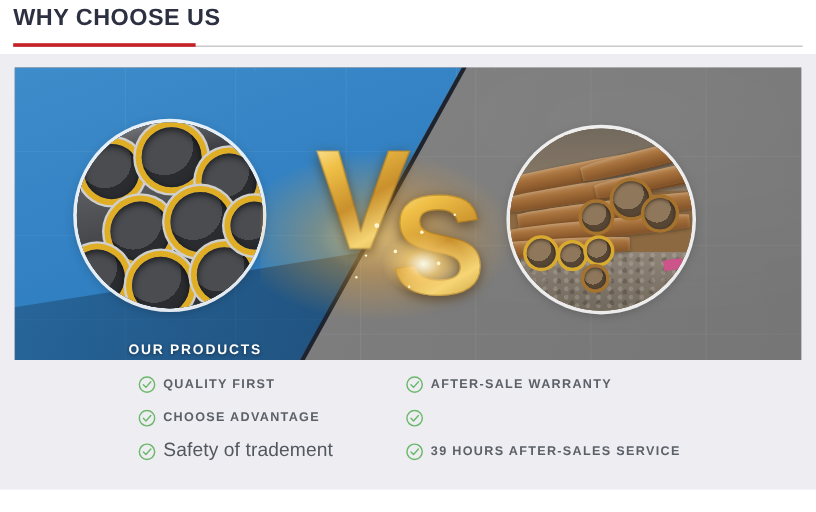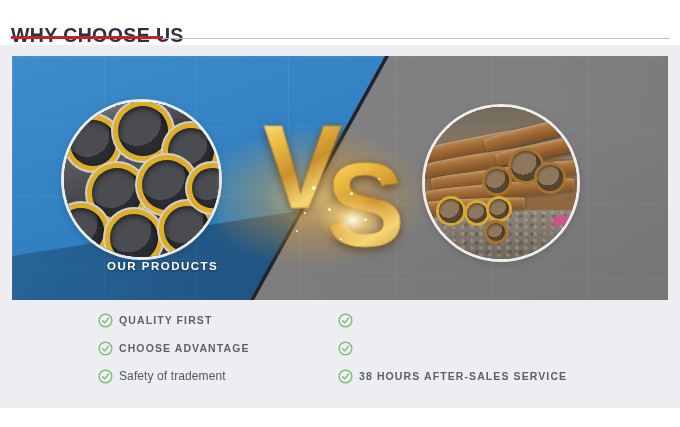--- a/index.html
+++ b/index.html
@@ -7,21 +7,21 @@
     width: 680px; height: 427px;
     background: #ffffff;
     font-family: "Liberation Sans", sans-serif;
     overflow: hidden;
   }
   .page { position: relative; width: 680px; height: 427px; background: #ffffff; }
 
   
   .title-block { position: absolute; left: 0; top: 0; width: 680px; height: 56px; }
   .title {
-    position: absolute; left: 11px; top: 24px;
+    position: absolute; left: 11px; top: 4px;
     font-size: 19.5px; font-weight: bold; letter-spacing: 0.4px;
     color: #2c3040; white-space: nowrap;
   }
   .rule-gray {
     position: absolute; left: 11px; top: 38px; width: 658px; height: 1px;
     background: #bcbcc0;
   }
   .rule-red {
     position: absolute; left: 11px; top: 36px; width: 152px; height: 3px;
     background: #c62127;
@@ -164,39 +164,39 @@
     background: radial-gradient(ellipse at 50% 50%, rgba(255,255,240,.95) 0%, rgba(255,214,120,.65) 30%, rgba(255,160,30,0) 70%);
     pointer-events: none;
   }
 
   
   .caption {
     position: absolute; color: #ffffff; font-size: 11.5px; font-weight: bold;
     letter-spacing: 1.5px; white-space: nowrap;
     text-shadow: 0 1px 3px rgba(0,0,0,.45);
   }
-  .caption-left  { left: 95px;  top: 204px; }
+  .caption-left  { left: 95px;  top: 230px; }
   .caption-right { left: 443px; top: 223px; }
 
   
   .features {
     position: absolute; left: 0; top: 306px; width: 680px; height: 96px;
   }
   .col { position: absolute; top: 0; }
-  .col-left  { left: 98px; }
+  .col-left  { left: 115px; }
   .col-right { left: 338px; }
   .feat { position: relative; height: 28px; display: flex; align-items: center; }
   .check { width: 15px; height: 15px; flex: 0 0 15px; margin-right: 6px; }
   .check svg { display: block; }
   .feat-label {
     font-size: 10.5px; font-weight: bold; letter-spacing: 1.1px;
     color: #5c6169; white-space: nowrap;
   }
   .feat-label.mixed {
-    font-size: 12px; font-weight: normal; letter-spacing: 0.1px; color: #53575f;
+    font-size: 16px; font-weight: normal; letter-spacing: 0.1px; color: #53575f;
   }
 </style>
 </head>
 <body>
 
 <div class="page">
 
   <div class="title-block">
     <div class="title">WHY CHOOSE US</div>
     <div class="rule-gray"></div>
@@ -304,34 +304,35 @@
     </div>
 
     <div class="col col-right">
       <div class="feat">
         <span class="check">
           <svg width="15" height="15" viewBox="0 0 15 15">
             <circle cx="7.5" cy="7.5" r="6.4" fill="none" stroke="#6cb86b" stroke-width="1.2"></circle>
             <path d="M4.5 7.6 L6.6 9.8 L10.7 5.2" fill="none" stroke="#6cb86b" stroke-width="1.2" stroke-linecap="round" stroke-linejoin="round"></path>
           </svg>
         </span>
-      </div>
-      <div class="feat">
-        <span class="check">
-          <svg width="15" height="15" viewBox="0 0 15 15">
-            <circle cx="7.5" cy="7.5" r="6.4" fill="none" stroke="#6cb86b" stroke-width="1.2"></circle>
-            <path d="M4.5 7.6 L6.6 9.8 L10.7 5.2" fill="none" stroke="#6cb86b" stroke-width="1.2" stroke-linecap="round" stroke-linejoin="round"></path>
-          </svg>
-        </span>
-      </div>
-      <div class="feat">
-        <span class="check">
-          <svg width="15" height="15" viewBox="0 0 15 15">
-            <circle cx="7.5" cy="7.5" r="6.4" fill="none" stroke="#6cb86b" stroke-width="1.2"></circle>
-            <path d="M4.5 7.6 L6.6 9.8 L10.7 5.2" fill="none" stroke="#6cb86b" stroke-width="1.2" stroke-linecap="round" stroke-linejoin="round"></path>
-          </svg>
-        </span>
-        <span class="feat-label">38 HOURS AFTER-SALES SERVICE</span>
+        <span class="feat-label">AFTER-SALE WARRANTY</span>
+      </div>
+      <div class="feat">
+        <span class="check">
+          <svg width="15" height="15" viewBox="0 0 15 15">
+            <circle cx="7.5" cy="7.5" r="6.4" fill="none" stroke="#6cb86b" stroke-width="1.2"></circle>
+            <path d="M4.5 7.6 L6.6 9.8 L10.7 5.2" fill="none" stroke="#6cb86b" stroke-width="1.2" stroke-linecap="round" stroke-linejoin="round"></path>
+          </svg>
+        </span>
+      </div>
+      <div class="feat">
+        <span class="check">
+          <svg width="15" height="15" viewBox="0 0 15 15">
+            <circle cx="7.5" cy="7.5" r="6.4" fill="none" stroke="#6cb86b" stroke-width="1.2"></circle>
+            <path d="M4.5 7.6 L6.6 9.8 L10.7 5.2" fill="none" stroke="#6cb86b" stroke-width="1.2" stroke-linecap="round" stroke-linejoin="round"></path>
+          </svg>
+        </span>
+        <span class="feat-label">39 HOURS AFTER-SALES SERVICE</span>
       </div>
     </div>
 
   </div>
 </div>
 
 </body></html>

